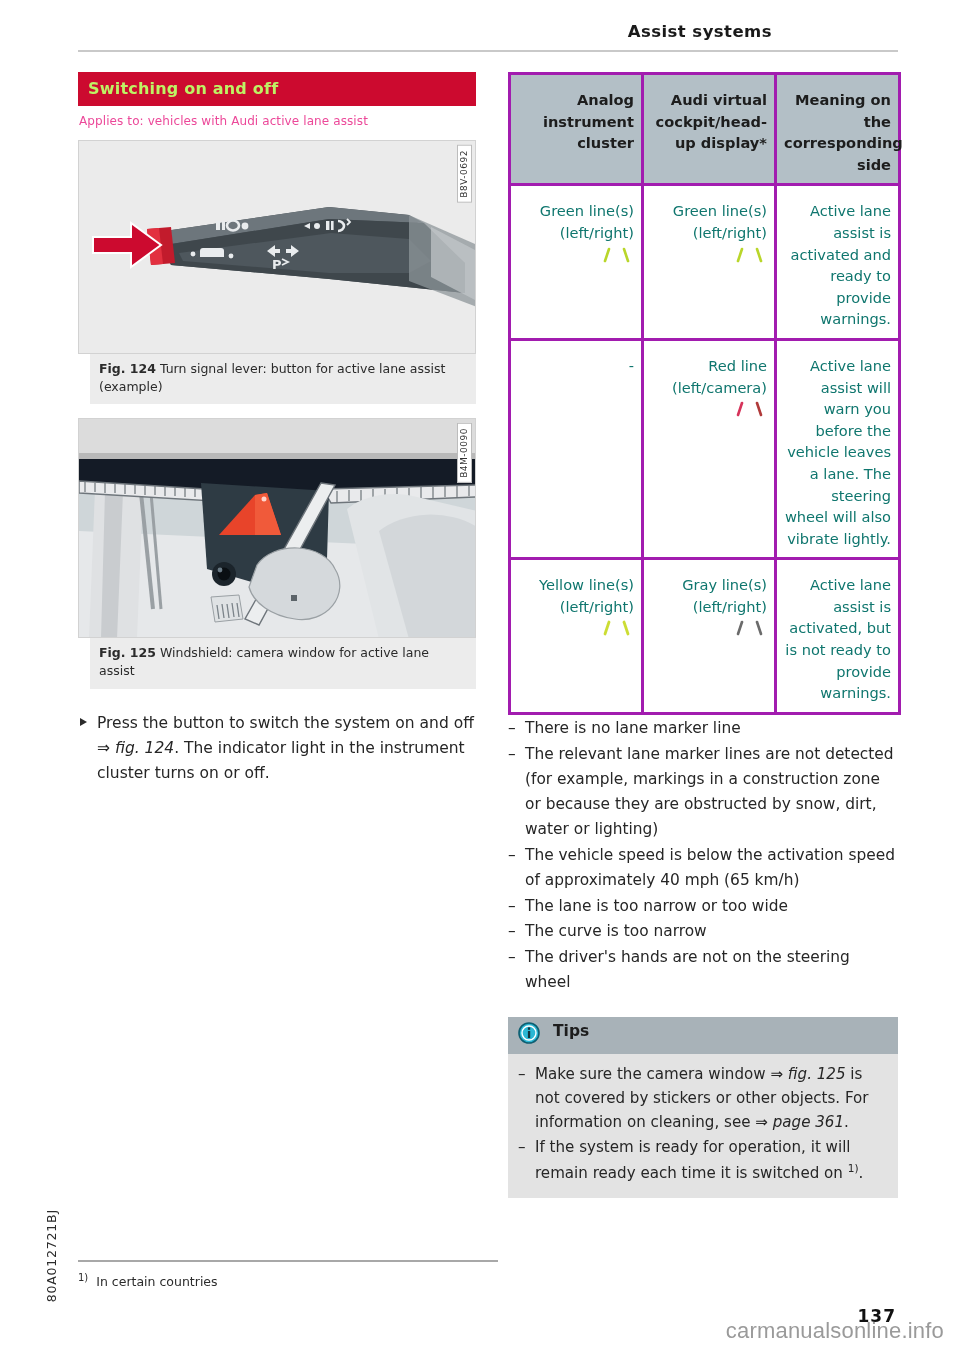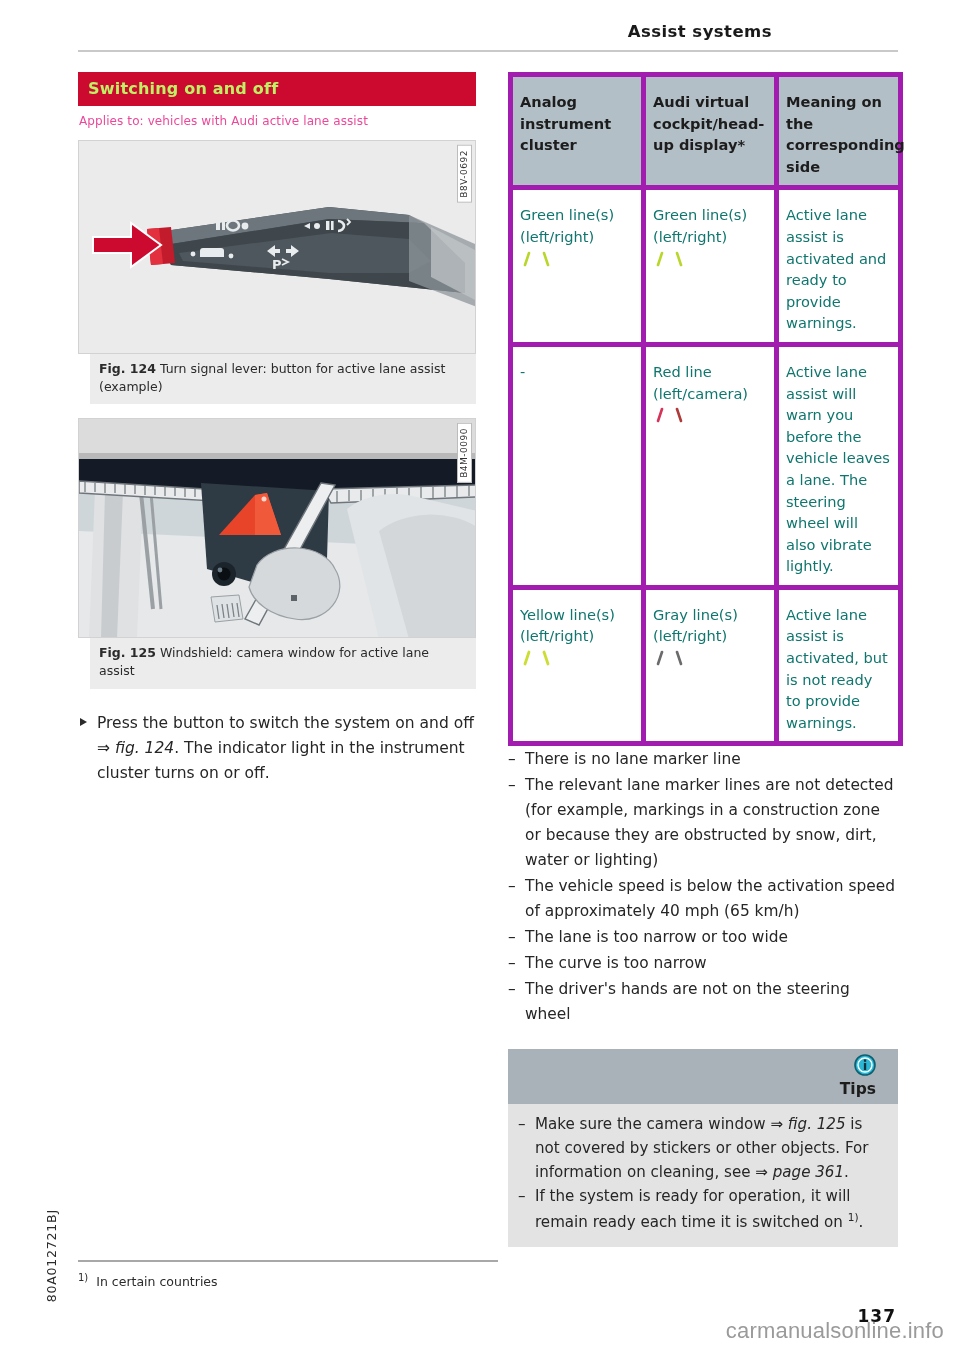--- a/index.html
+++ b/index.html
@@ -93,26 +93,26 @@
   }
   .xref { font-style: italic; }
 
   
   table.spec {
     border-collapse: collapse;
     width: 390px;
     table-layout: fixed;
   }
   table.spec th, table.spec td {
-    border: 5px solid #a21caf;
+    border: 3px solid #a21caf;
     vertical-align: top;
     padding: 14px 7px 8px 7px;
     font-size: 14.6px;
     line-height: 1.48;
-    text-align: left;
+    text-align: right;
   }
   table.spec th {
     background: #b3bfc6;
     font-weight: bold;
     color: #1d1d1d;
   }
   table.spec td { background: #ffffff; color: #0f766e; }
   table.spec col.c1 { width: 133px; }
   table.spec col.c2 { width: 133px; }
   table.spec col.c3 { width: 124px; }
@@ -132,23 +132,22 @@
     margin-top: 1px;
   }
   ul.dashlist li .dash {
     position: absolute; left: 0; top: 0;
   }
 
   
   .tips-box { margin-top: 22px; width: 390px; }
   .tips-head {
     background: #a8b2b8;
-    display: flex; align-items: flex-end;
+    display: flex; align-items: flex-start;
     padding: 5px 22px 6px 10px;
-    flex-direction: column;
   }
   .tips-head .tips-label {
     font-size: 15.5px; font-weight: bold; color: #1d1d1d;
     margin-left: 13px;
   }
   .tips-body {
     background: #e3e3e3;
     padding: 8px 12px 12px 10px;
   }
   .tips-body ul.dashlist li { font-size: 15.1px; line-height: 1.58; }

